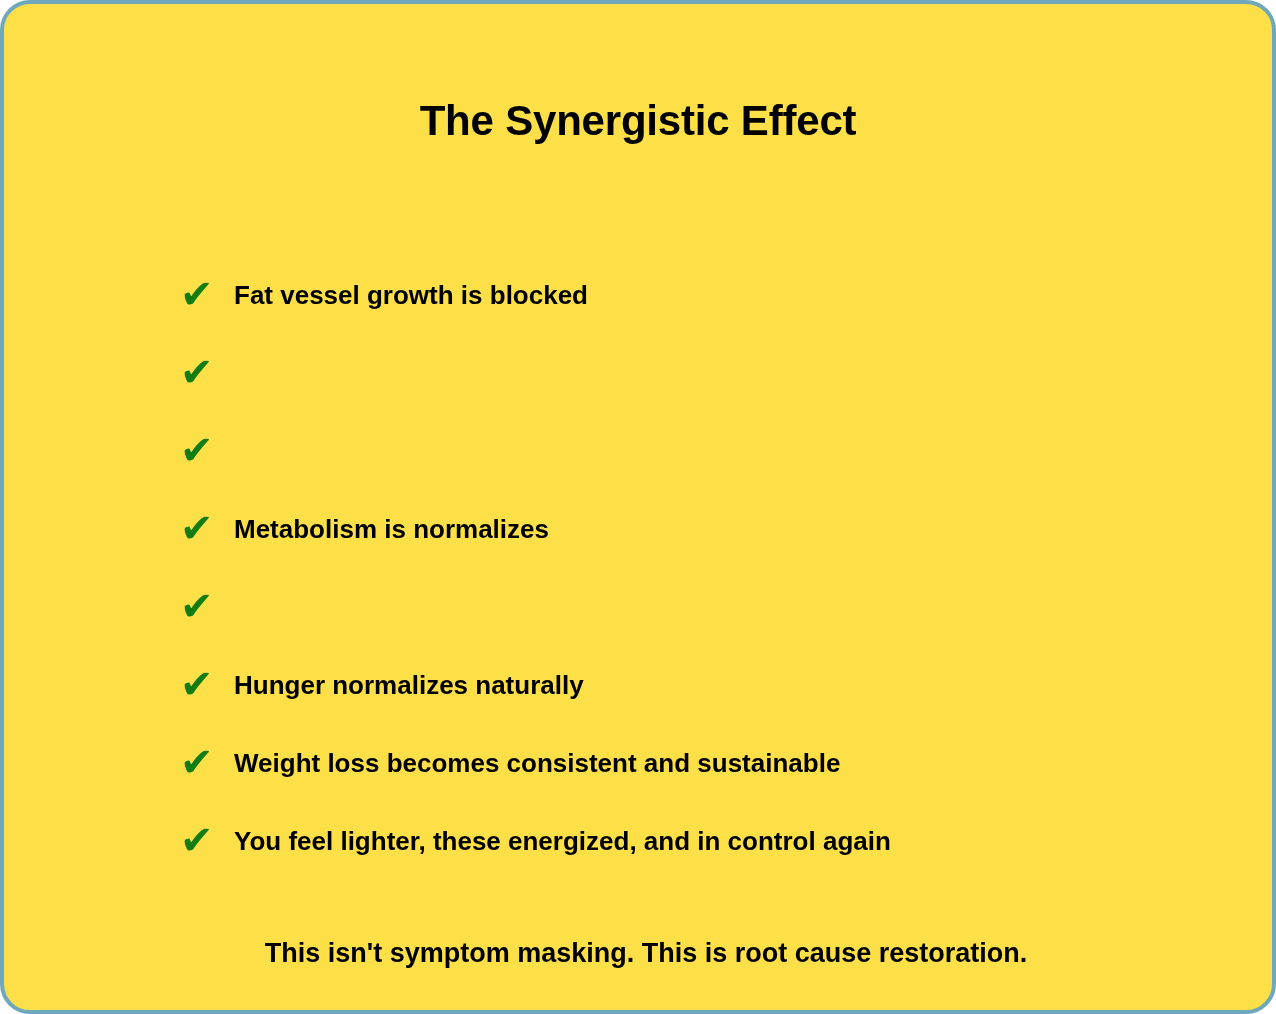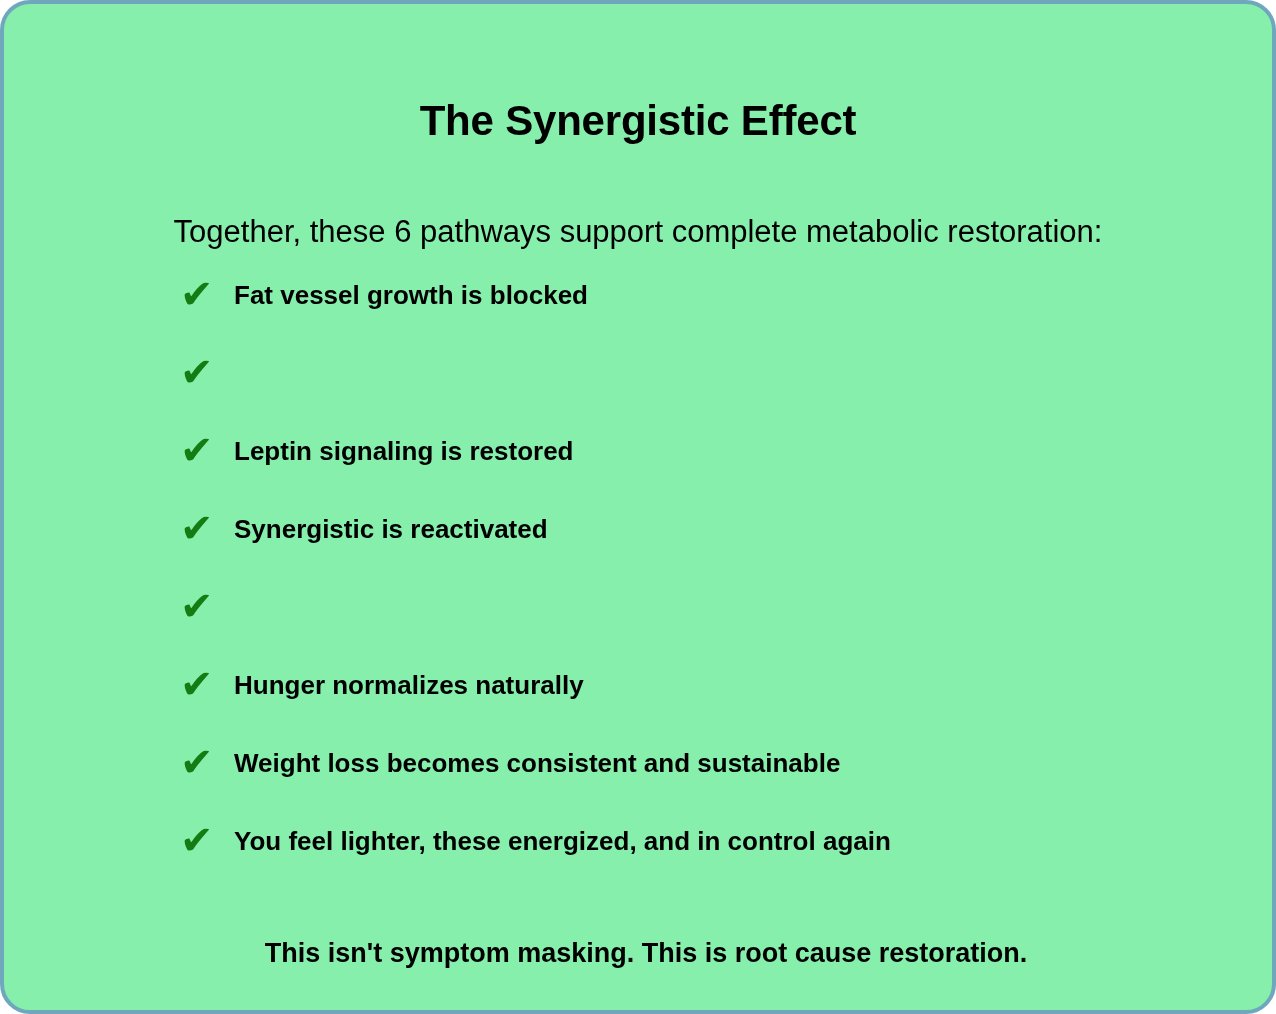--- a/index.html
+++ b/index.html
@@ -99,41 +99,39 @@
     text-align: center;
     font-size: 27px;
     font-weight: bold;
     color: #000000;
     line-height: 1.25;
   }
 </style>
 </head>
 <body>
 
-<div class="slide" style="border-color: rgb(111, 168, 189); background: #86efac;">
+<div class="slide" style="border-color: rgb(111, 168, 189); background: #fde047;">
 
   <h1 class="slide-title">The Synergistic Effect</h1>
 
-  <p class="slide-intro">Together, these 6 pathways support complete metabolic restoration:</p>
 
   <ul class="benefit-list">
     <li class="benefit-item">
       <span class="check-icon" style="color: rgb(19, 125, 19);">✔</span>
       <span class="benefit-text">Fat vessel growth is blocked</span>
     </li>
     <li class="benefit-item">
       <span class="check-icon" style="color: rgb(19, 125, 19);">✔</span>
     </li>
     <li class="benefit-item">
       <span class="check-icon" style="color: rgb(19, 125, 19);">✔</span>
-      <span class="benefit-text">Leptin signaling is restored</span>
     </li>
     <li class="benefit-item">
       <span class="check-icon" style="color: rgb(19, 125, 19);">✔</span>
-      <span class="benefit-text">Synergistic is reactivated</span>
+      <span class="benefit-text">Metabolism is normalizes</span>
     </li>
     <li class="benefit-item">
       <span class="check-icon" style="color: rgb(19, 125, 19);">✔</span>
     </li>
     <li class="benefit-item">
       <span class="check-icon" style="color: rgb(19, 125, 19);">✔</span>
       <span class="benefit-text">Hunger normalizes naturally</span>
     </li>
     <li class="benefit-item">
       <span class="check-icon" style="color: rgb(19, 125, 19);">✔</span>

